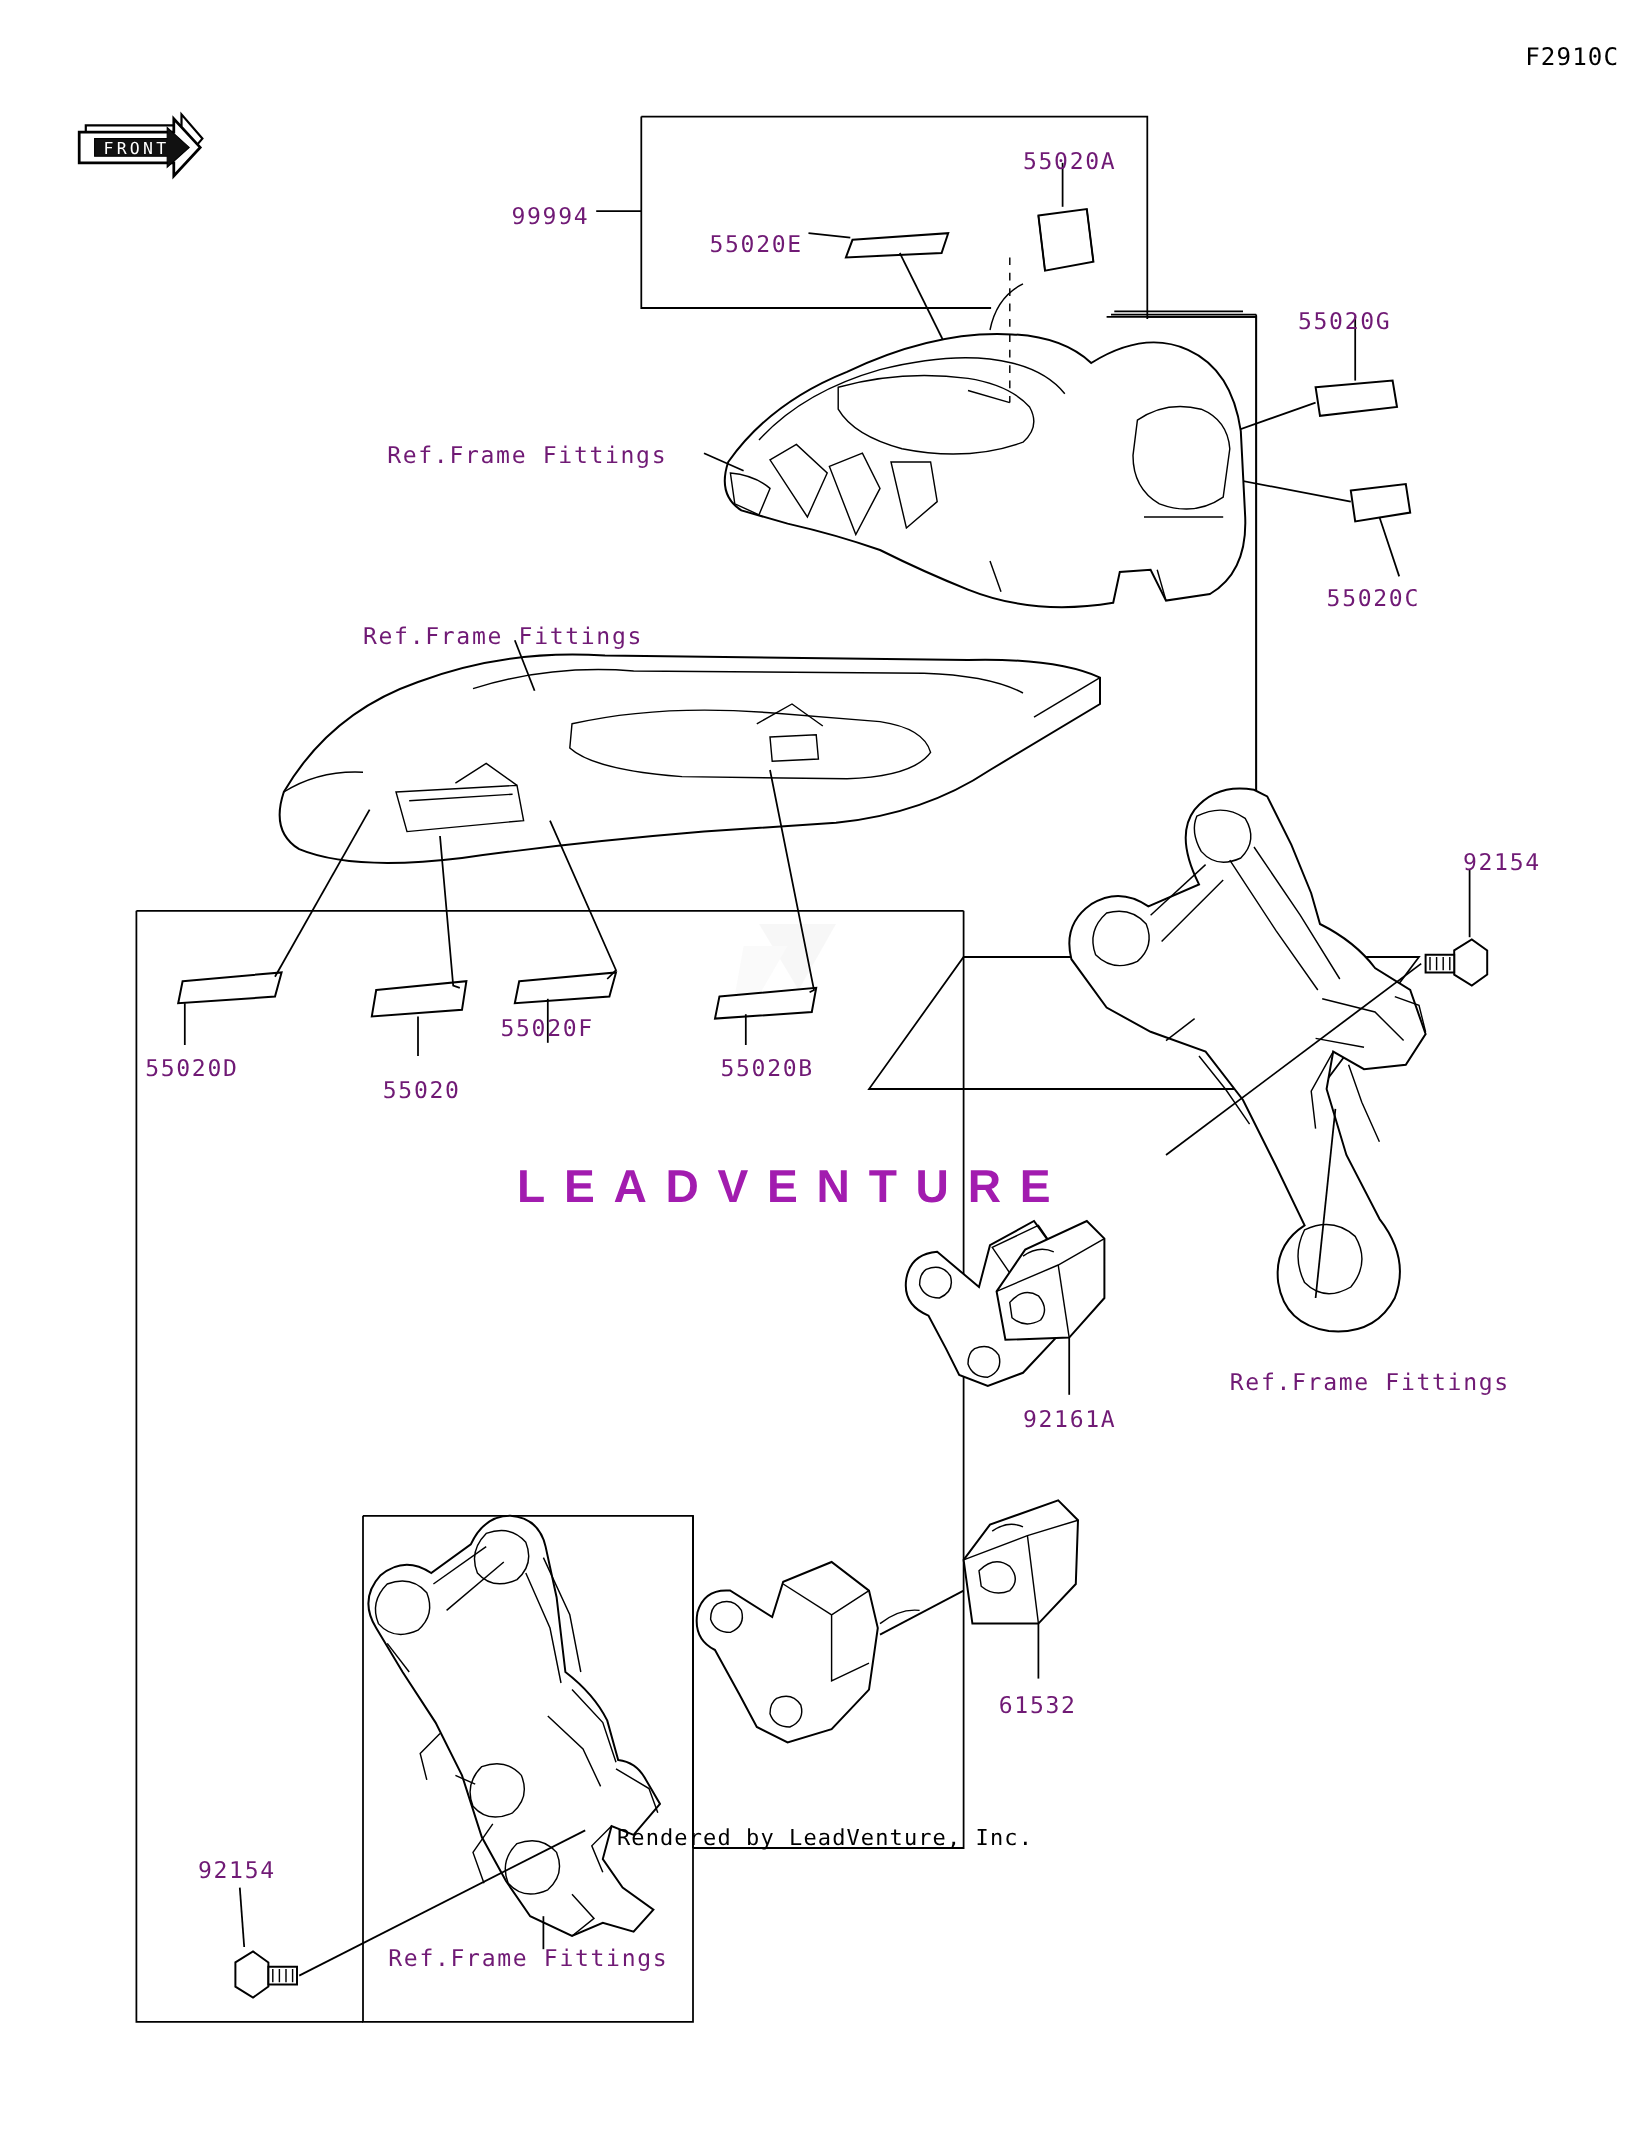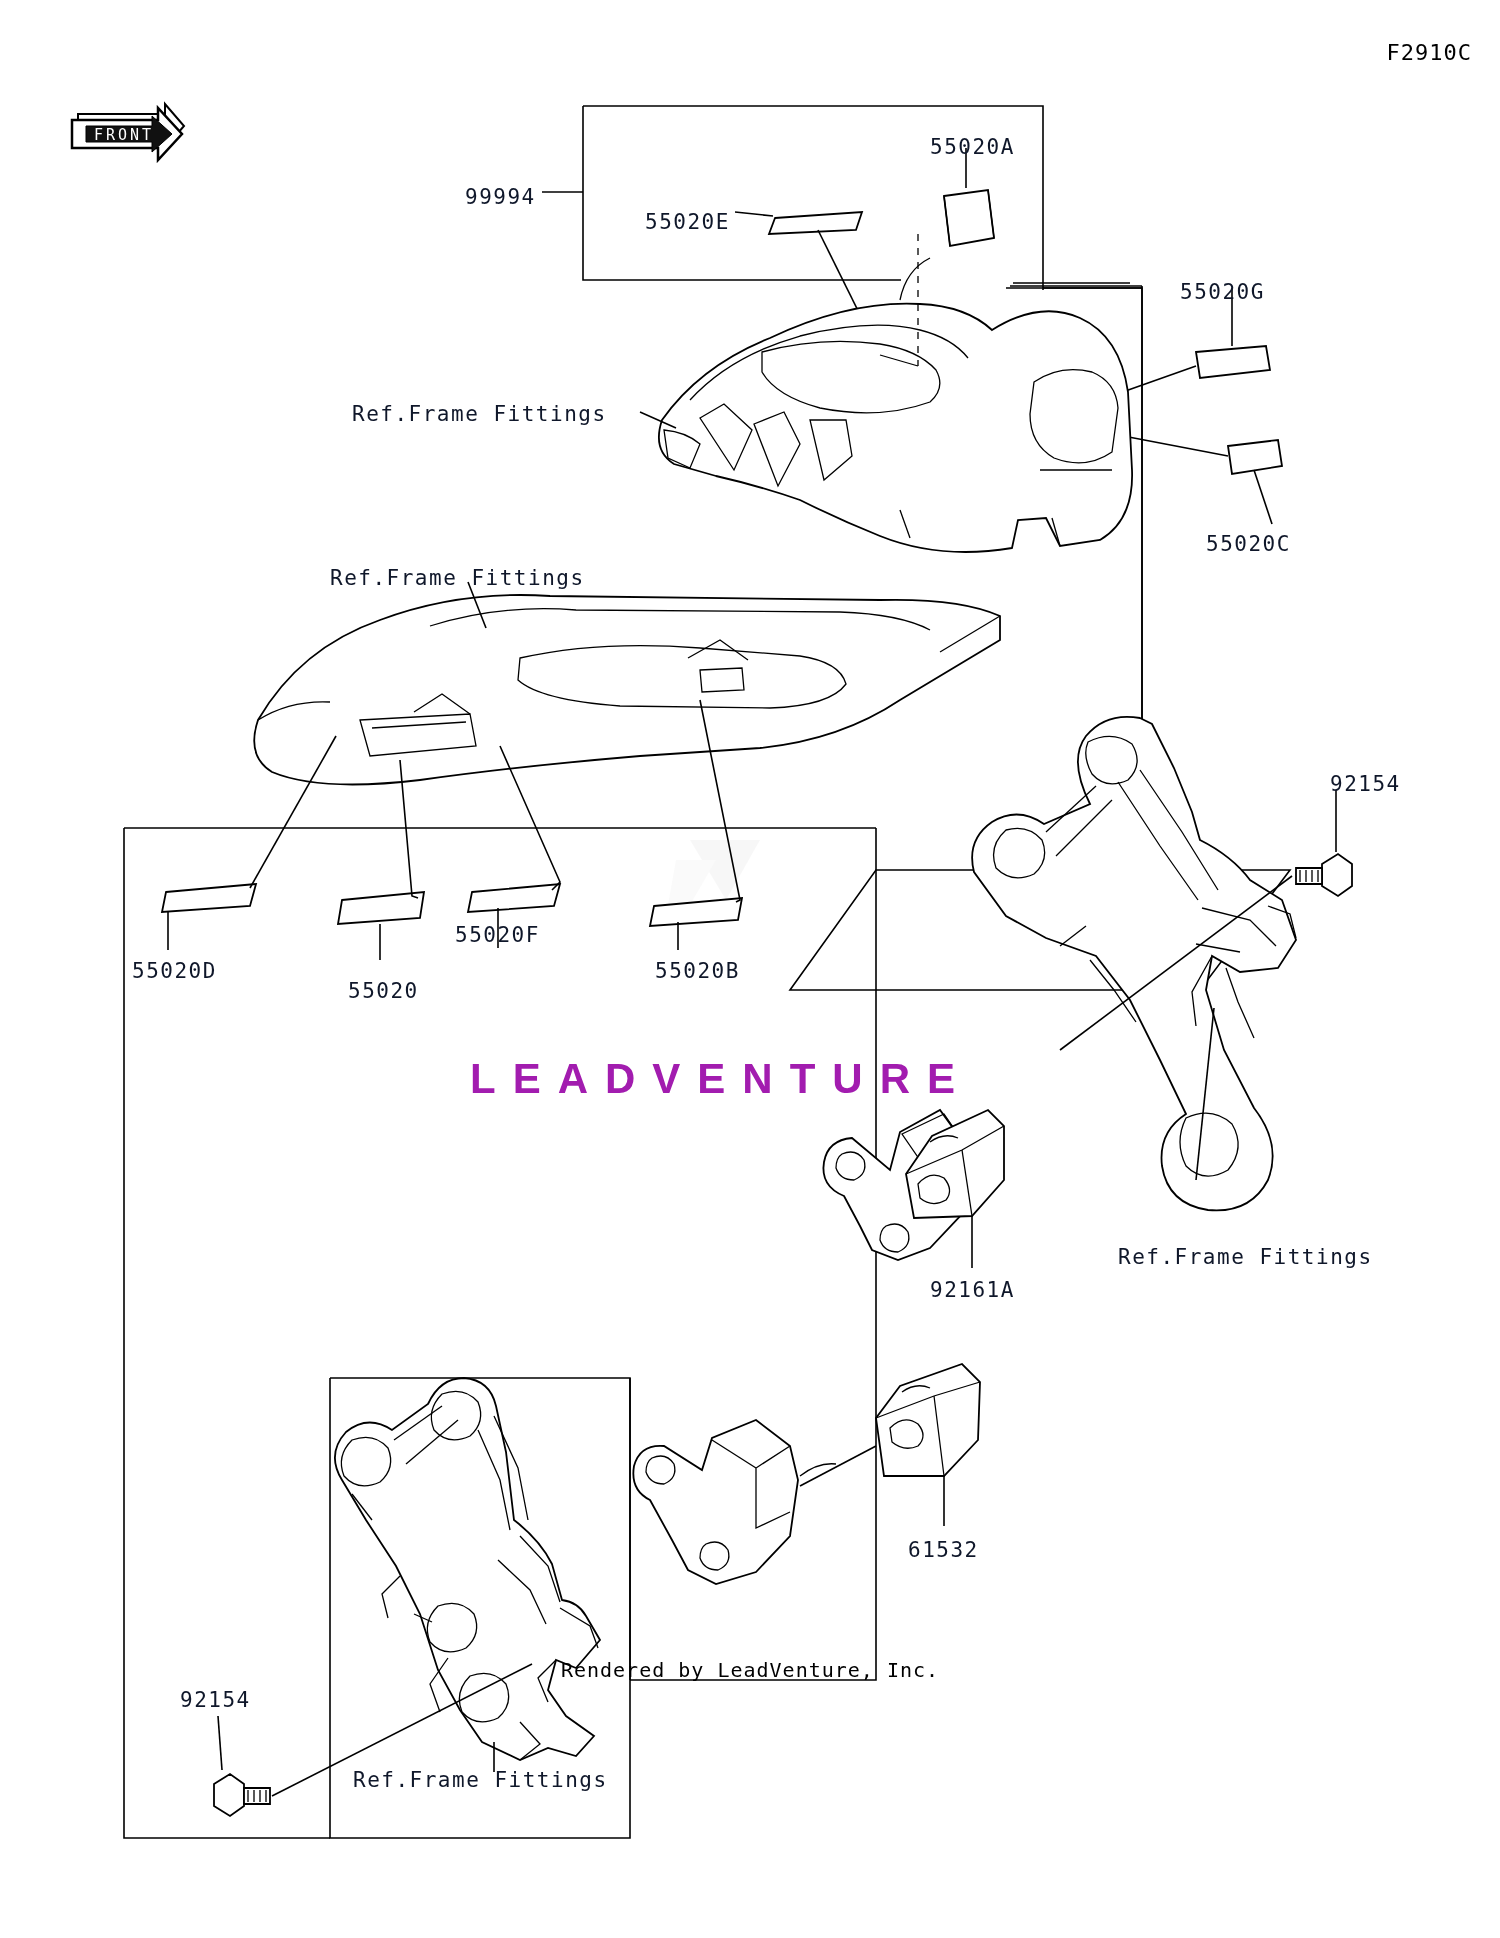--- a/index.html
+++ b/index.html
@@ -19,21 +19,21 @@
     position: absolute;
     left: 0; top: 0;
     width: 1500px;
     height: 1708px;
   }
   .label {
     position: absolute;
     font-family: "DejaVu Sans Mono", monospace;
     font-size: 21px;
     letter-spacing: 1.5px;
-    color: #0f172a;
+    color: #701a75;
     white-space: nowrap;
   }
   .code-id {
     position: absolute;
     right: 28px;
     top: 40px;
     font-family: "DejaVu Sans Mono", monospace;
     font-size: 22px;
     letter-spacing: 1px;
   }

